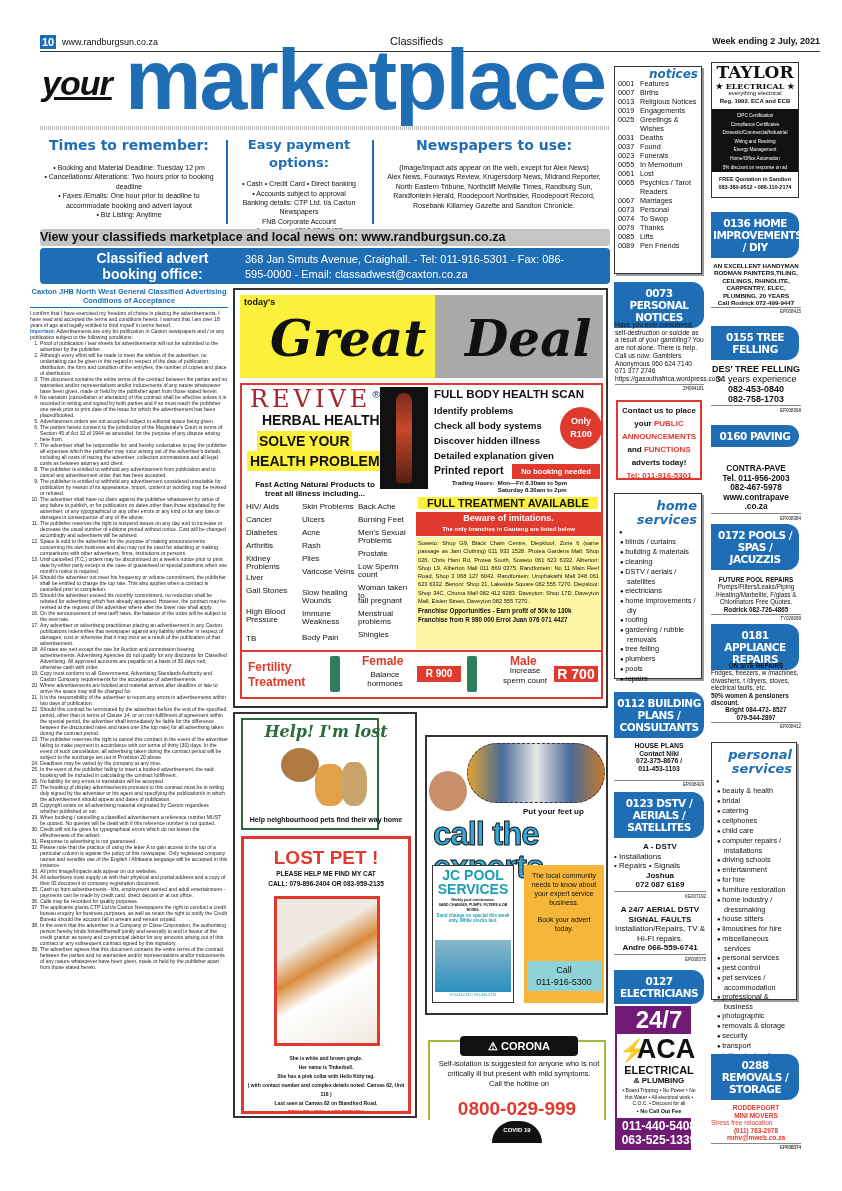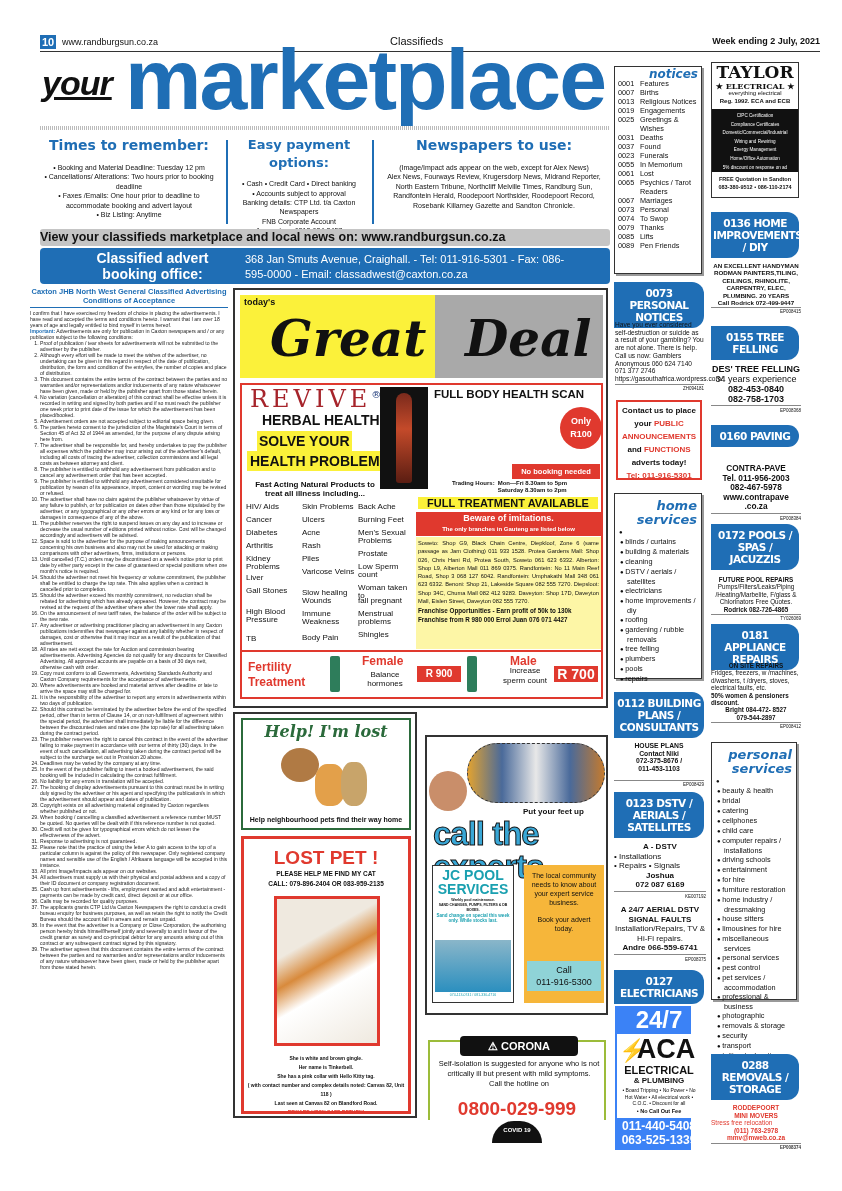--- a/index.html
+++ b/index.html
@@ -150,20 +150,27 @@
   <div class="abs rv">
     <div class="abs" style="left:8px;top:0;font-family:'DejaVu Serif',serif;font-size:24px;color:#1e3a7a;letter-spacing:4px"><span style="color:#a6242b">REVIVE</span><sup style="font-size:10px">®</sup></div>
     <div class="abs bk" style="left:20px;top:27px;font-size:14px">HERBAL HEALTH</div>
     <div class="abs bk" style="left:15px;top:46px;background:#fbf13a;font-size:14px;padding:2px 2px">SOLVE YOUR</div>
     <div class="abs bk" style="left:5px;top:66px;background:#fbf13a;font-size:14px;padding:2px 3px">HEALTH PROBLEMS</div>
     <div class="abs bk c" style="left:8px;top:95px;width:130px;font-size:8px">Fast Acting Natural Products to treat all illness including...</div>
     <div class="abs" style="left:138px;top:2px;width:48px;height:102px;background:#111">
       <div style="margin:6px auto 0;width:16px;height:90px;border-radius:8px 8px 3px 3px;background:linear-gradient(#7a2a1c,#c44a2a 40%,#5a1d12)"></div>
     </div>
     <div class="abs bk" style="left:192px;top:3px;font-size:11.5px">FULL BODY HEALTH SCAN</div>
+    <div class="abs bk" style="left:192px;top:18px;font-size:9.5px;line-height:15px">
+      <div>Identify problems</div>
+      <div>Check all body systems</div>
+      <div>Discover hidden illness</div>
+      <div>Detailed explanation given</div>
+      <div style="font-size:10.5px">Printed report</div>
+    </div>
     <div class="abs redbx" style="left:318px;top:22px;width:42px;height:42px;border-radius:50%;font-size:9px;padding-top:8px;line-height:13px">
       <div>Only</div>
       <div>R100</div>
     </div>
     <div class="abs redbx" style="left:270px;top:79px;width:88px;font-size:7.5px;padding:3px">No booking needed</div>
     <div class="abs bk" style="left:210px;top:95px;font-size:6px;line-height:7px;display:flex;gap:3px">
       <span>Trading Hours:</span>
       <span>
           <div>Mon—Fri  8.30am to 5pm</div>
           <div>Saturday  8.30am to 2pm</div>
@@ -220,21 +227,21 @@
       <div class="abs redbx" style="left:175px;top:14px;width:44px;height:16px;font-size:10px;line-height:16px">R 900</div>
       <div class="abs" style="left:225px;top:4px;width:10px;height:36px;background:#2e7d5b;border-radius:2px"></div>
       <div class="abs bk" style="left:268px;top:2px;color:#e0392e;font-size:12px">Male</div>
       <div class="abs c" style="left:258px;top:14px;width:50px;font-size:8px;line-height:10px">Increase sperm count</div>
       <div class="abs redbx" style="left:312px;top:14px;width:44px;height:16px;font-size:14px;line-height:16px">R 700</div>
     </div>
   </div>
 </div>
 
 <div class="abs" style="left:233px;top:712px;width:184px;height:406px;border:2px solid #333">
-  <div class="abs" style="left:6px;top:4px;width:170px;height:112px;border:2px solid #2b6a3b">
+  <div class="abs" style="left:6px;top:4px;width:138px;height:112px;border:2px solid #2b6a3b">
     <div class="abs c" style="left:0;top:2px;width:166px;color:#2b6a3b;font-family:'DejaVu Serif',serif;font-style:italic;font-weight:bold;font-size:16px">Help! I'm lost</div>
     <div class="abs" style="left:38px;top:24px;width:90px;height:66px">
       <div class="abs" style="left:0;top:4px;width:38px;height:34px;background:#b07a44;border-radius:50%"></div>
       <div class="abs" style="left:34px;top:20px;width:30px;height:42px;background:#e3a04a;border-radius:40%"></div>
       <div class="abs" style="left:60px;top:18px;width:26px;height:44px;background:#c8a46a;border-radius:40%"></div>
     </div>
     <div class="abs c bk" style="left:0;top:96px;width:166px;font-size:7px">Help neighbourhood pets find their way home</div>
   </div>
   <div class="abs" style="left:6px;top:122px;width:170px;height:278px;border:3px solid #e0392e">
     <div class="abs c bk" style="left:0;top:8px;width:164px;color:#e0392e;font-size:19px">LOST PET !</div>
@@ -414,21 +421,21 @@
   <div class="c bk">Joshua</div>
   <div class="c bk">072 087 6169</div>
   <div class="ref">KE007192</div>
   <div class="c bk" style="margin-top:4px">A 24/7 AERIAL DSTV SIGNAL FAULTS</div>
   <div class="c">Installation/Repairs, TV &amp; Hi-Fi repairs.</div>
   <div class="c bk">Andre 066-559-6741</div>
   <div class="ref">EP008375</div>
 </div>
 
 <div class="abs cathead" style="left:614px;top:970px;width:90px">0127 ELECTRICIANS</div>
-<div class="abs" style="left:615px;top:1006px;width:76px;height:144px;background:#3b82f6">
+<div class="abs" style="left:615px;top:1006px;width:76px;height:144px;background:#701a75">
   <div class="abs c bk" style="left:0;top:0;width:88px;color:#fff;font-size:24px">24/7</div>
   <div class="abs" style="left:2px;top:28px;width:84px;height:84px;background:#fff">
     <div class="abs" style="left:2px;top:4px;color:#f2c12e;font-size:22px">⚡</div>
     <div class="abs c bk" style="left:14px;top:0;width:70px;font-size:27px">ACA</div>
     <div class="abs c bk" style="left:0;top:30px;width:84px;font-size:11px">ELECTRICAL</div>
     <div class="abs c bk" style="left:0;top:42px;width:84px;font-size:8px">&amp; PLUMBING</div>
     <div class="abs c" style="left:2px;top:53px;width:80px;font-size:5px;line-height:6.5px">• Board Tripping • No Power • No Hot Water • All electrical work • C.O.C. • Discount for all</div>
     <div class="abs c bk" style="left:0;top:74px;width:84px;font-size:5.5px">• No Call Out Fee</div>
   </div>
   <div class="abs c bk" style="left:0;top:113px;width:88px;color:#fff;font-size:12px;line-height:14px">

